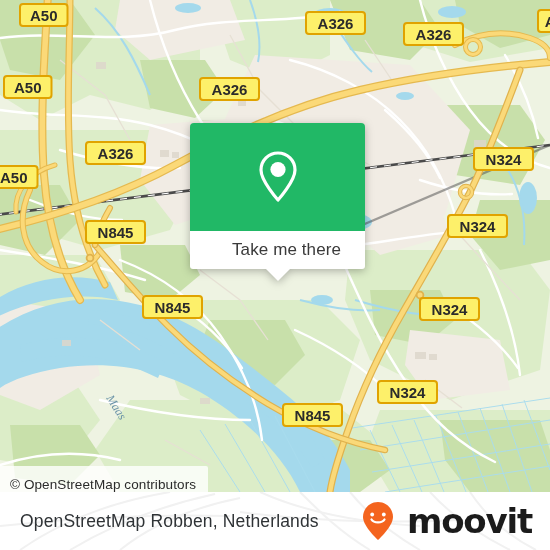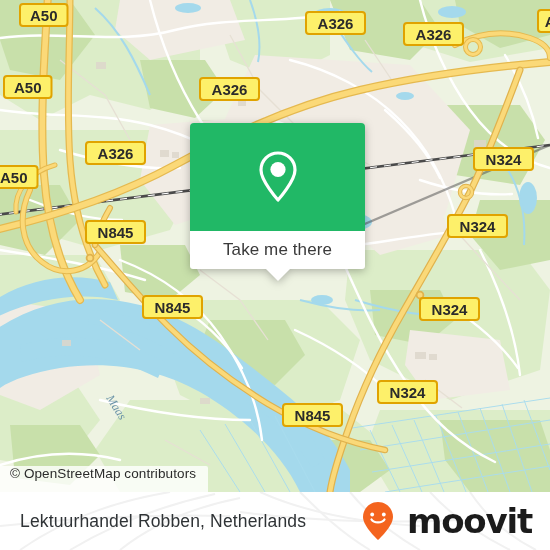--- a/index.html
+++ b/index.html
@@ -17,21 +17,21 @@
     width: 550px; height: 492px;
     overflow: hidden;
     background: #e8f0d8;
   }
   #map svg { position: absolute; left: 0; top: 0; display: block; }
 
   
   #osm-attrib {
     position: absolute; left: 0; top: 466px;
     height: 26px; padding: 0 12px 0 10px;
-    display: flex; align-items: flex-start;
+    display: flex; align-items: flex-end;
     background: rgba(255,255,255,0.80);
     font-size: 13.5px; color: #2b2b2b;
     letter-spacing: 0.1px;
     white-space: nowrap;
     border-top-right-radius: 2px;
     z-index: 40;
   }
 
   
   #callout {
@@ -45,22 +45,23 @@
     background: #21b866;
     border-top-left-radius: 4px;
     border-top-right-radius: 4px;
     display: flex; align-items: center; justify-content: center;
   }
   #callout-bottom {
     height: 38px;
     background: #ffffff;
     border-bottom-left-radius: 3px;
     border-bottom-right-radius: 3px;
-    display: flex; align-items: center; justify-content: center;
+    display: flex; align-items: center; 
     position: relative;
+    padding-left: 42px;
   }
   #callout-label {
     font-size: 17px; color: #3a3a3a; letter-spacing: 0.1px;
   }
   #callout-tail {
     position: absolute; left: 50%; bottom: -12px;
     transform: translateX(-50%);
     width: 0; height: 0;
     border-left: 13px solid transparent;
     border-right: 13px solid transparent;
@@ -401,21 +402,21 @@
         <path d="M120,58 C150,34 190,16 240,6"></path>
         <path d="M300,0 C320,20 340,40 370,58"></path>
         <path d="M350,0 C368,22 392,42 420,58"></path>
         <path d="M260,0 C300,18 350,30 420,34"></path>
         <path d="M430,0 C450,22 478,42 510,58"></path>
         <path d="M470,0 C486,24 508,44 536,58"></path>
         <path d="M240,20 C300,28 380,32 460,28"></path>
       </g>
     </svg>
 
-    <div id="footer-title">Lektuurhandel Robben, Netherlands</div>
+    <div id="footer-title">OpenStreetMap Robben, Netherlands</div>
 
     <div id="moovit-logo">
       <svg width="34" height="40" viewBox="0 0 34 40">
         <path d="M17 1 C8.7 1 2 7.7 2 16 C2 25.5 17 39 17 39 C17 39 32 25.5 32 16
                  C32 7.7 25.3 1 17 1 Z" fill="#f4641e"></path>
         <circle cx="11.2" cy="13.5" r="1.9" fill="#ffffff"></circle>
         <circle cx="22.8" cy="13.5" r="1.9" fill="#ffffff"></circle>
         <path d="M10.5 18.5 C12.8 22.4 21.2 22.4 23.5 18.5" stroke="#ffffff" stroke-width="2.2" fill="none" stroke-linecap="round"></path>
       </svg>
       <span id="moovit-wordmark">moovit</span>

